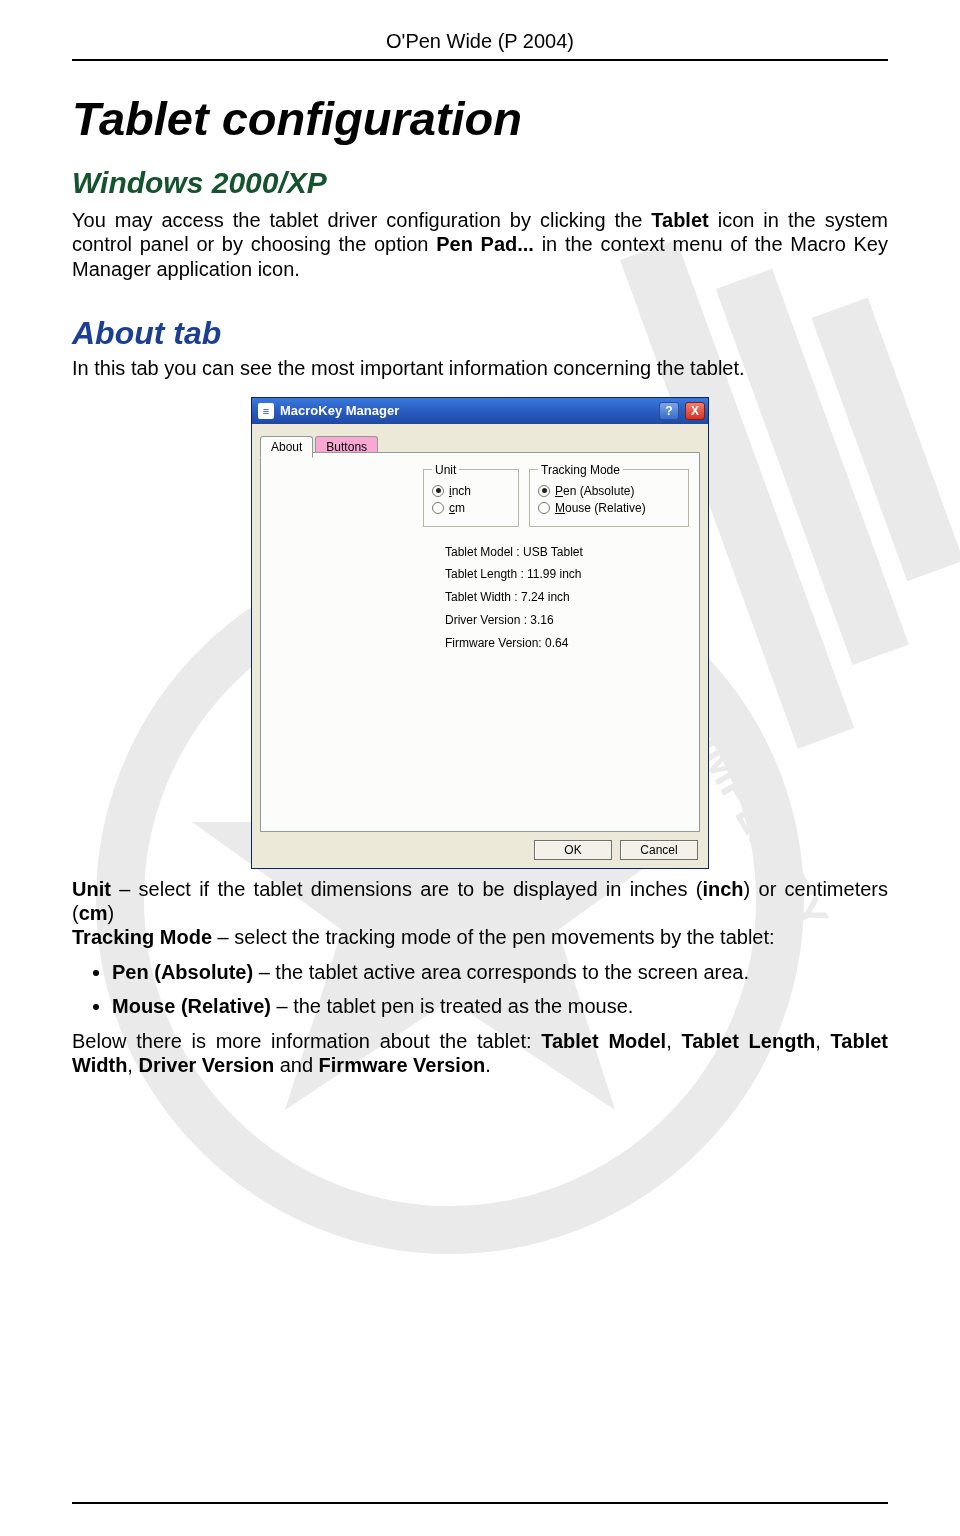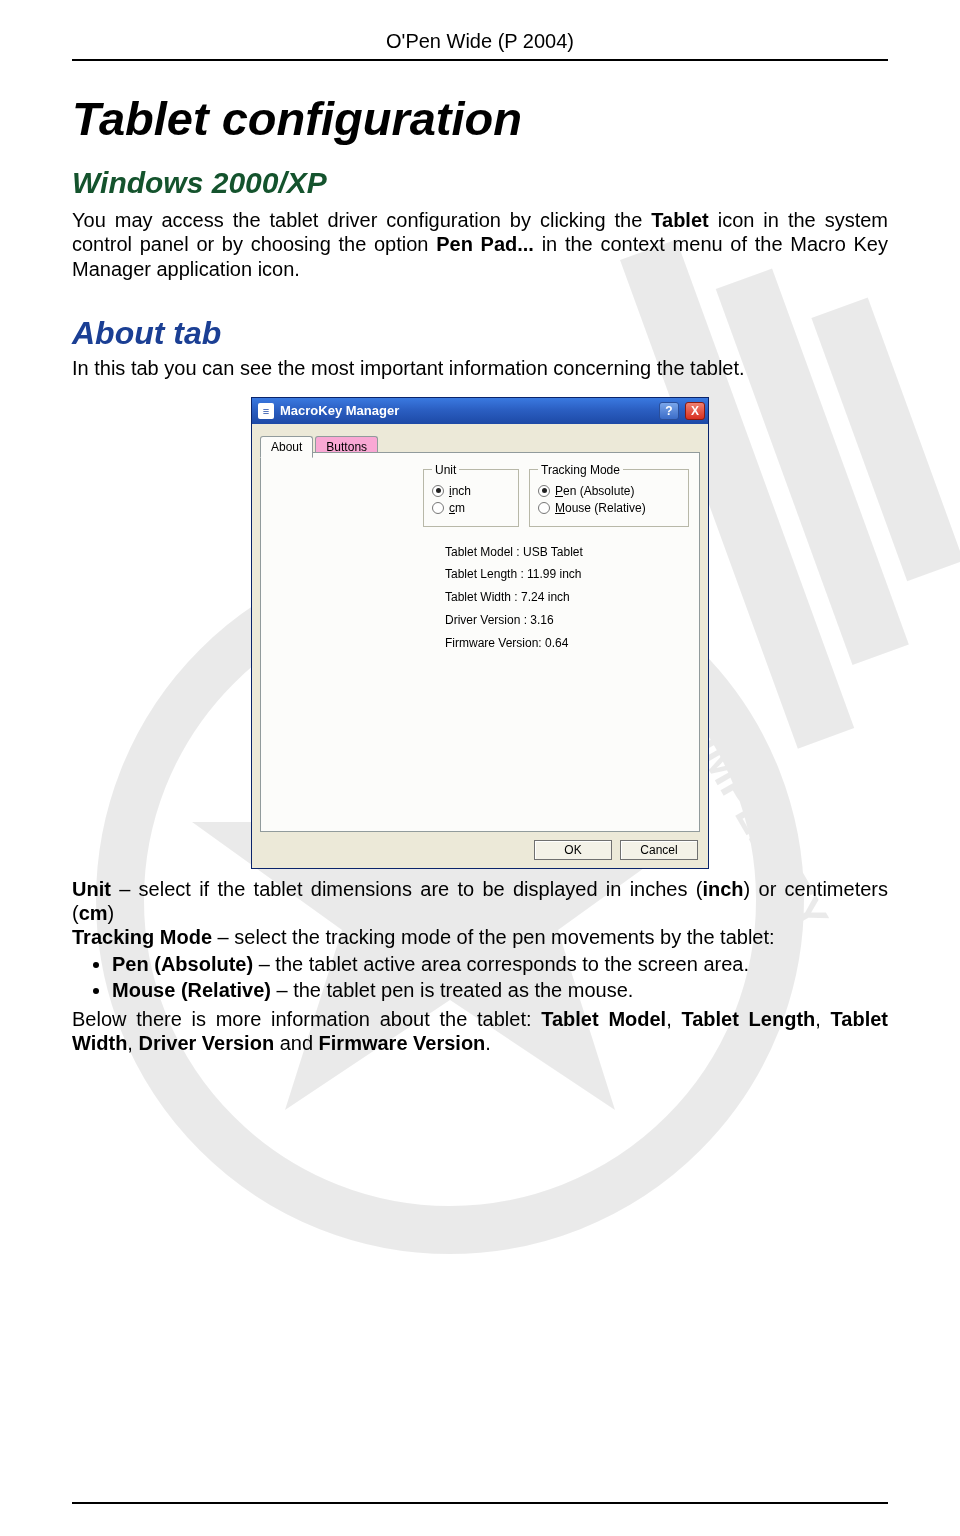--- a/index.html
+++ b/index.html
@@ -61,21 +61,21 @@
     text-align: justify;
   }
   .para-mt { margin-top: 4px; }
   .b { font-weight: bold; }
   .bullets {
     list-style: disc;
     padding-left: 40px;
     font-size: 20px;
     line-height: 1.22;
   }
-  .bullets li { margin: 2px 0; text-align: justify; }
+  .bullets li { margin: 10px 0; text-align: justify; }
 
   
   .dialog-wrap {
     display: flex;
     justify-content: center;
     margin: 16px 0 8px 0;
   }
   .dialog {
     width: 458px;
     font-family: Tahoma, Arial, sans-serif;

